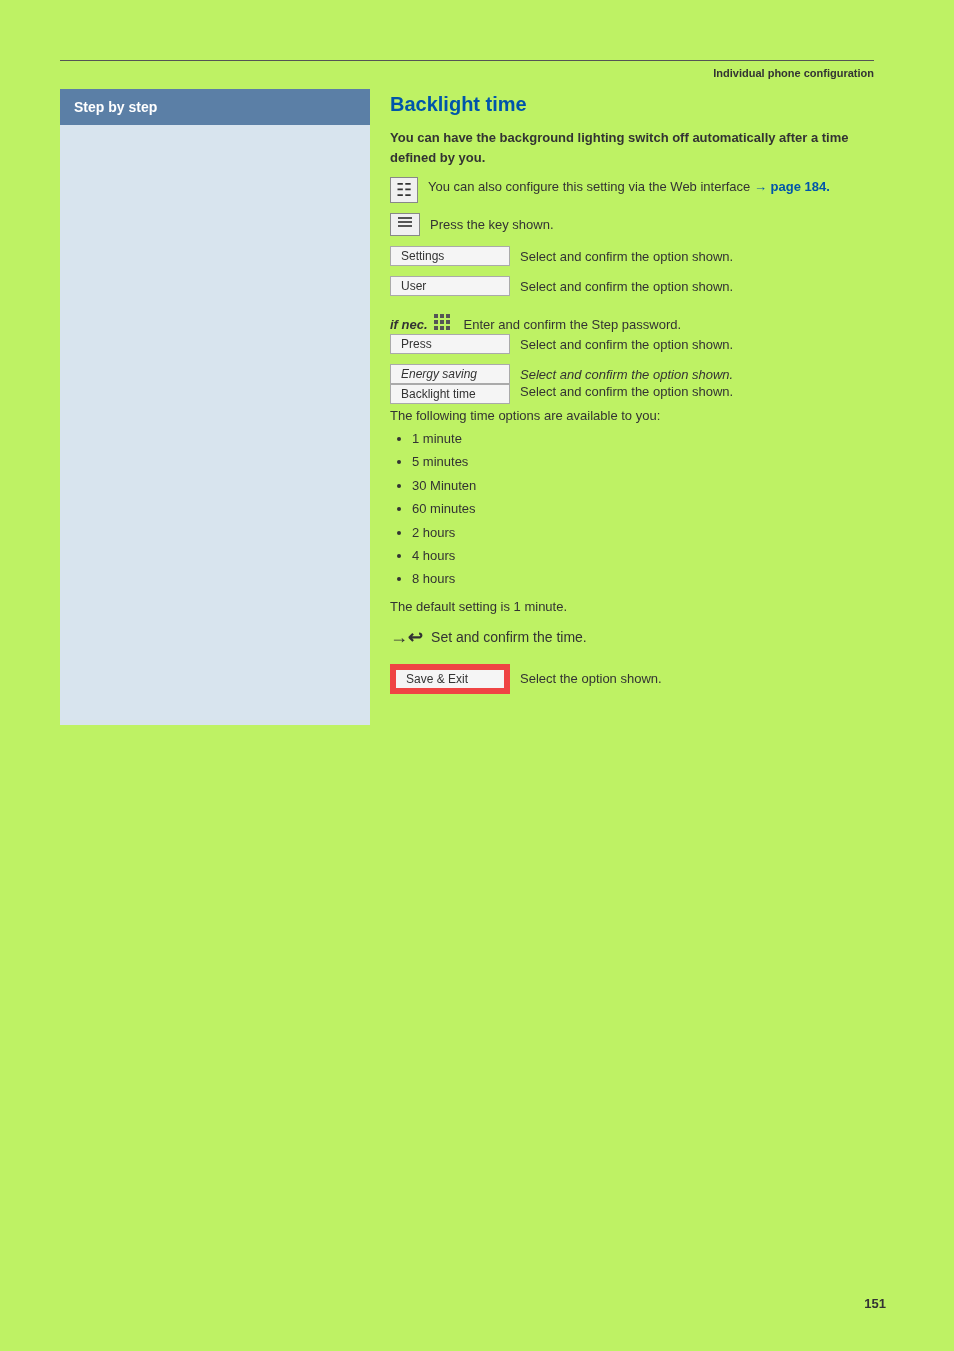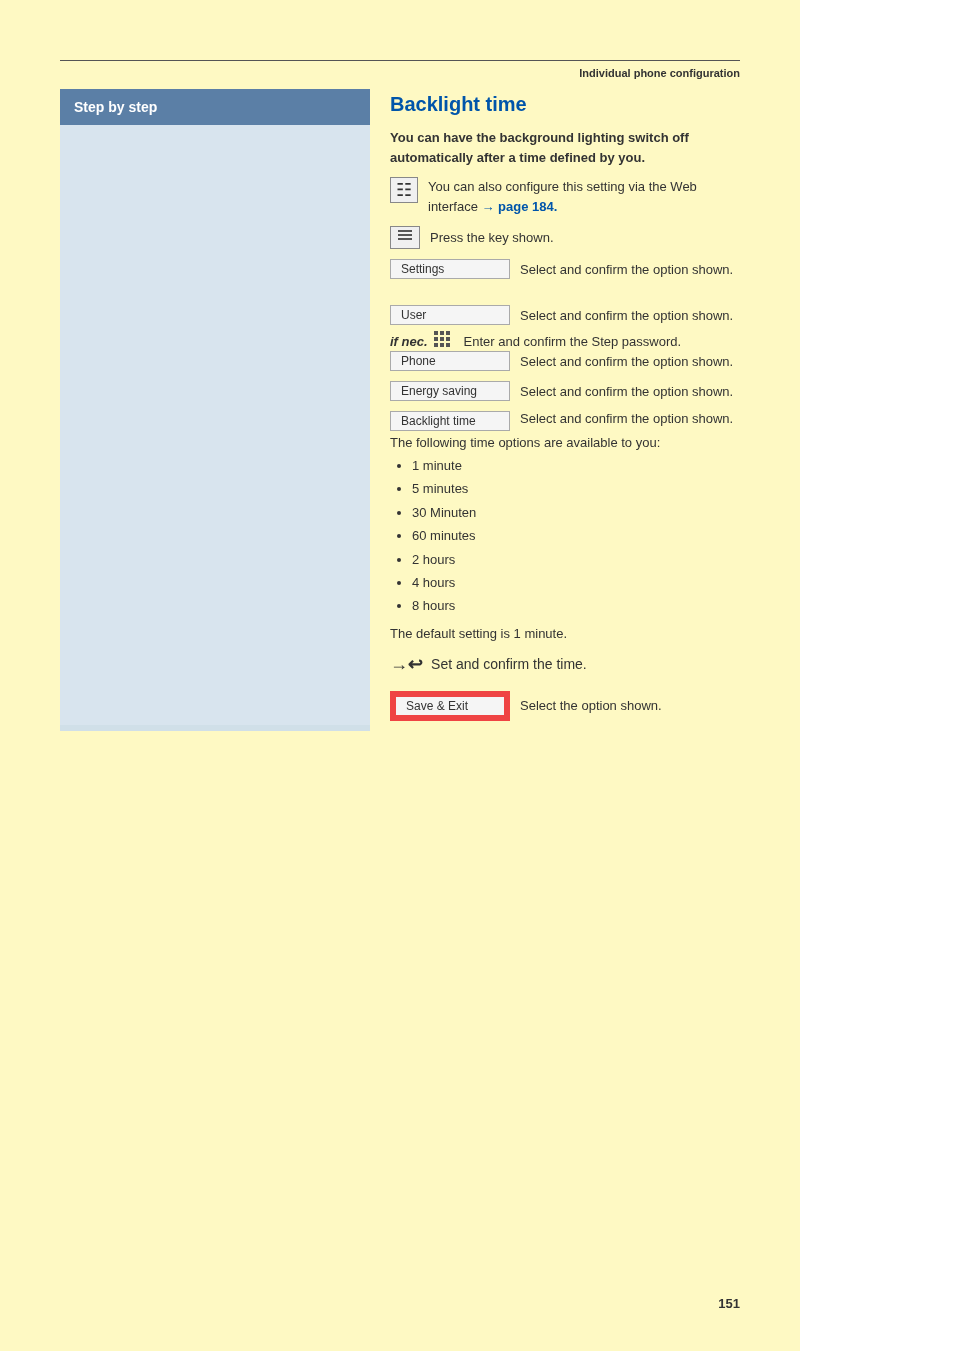--- a/index.html
+++ b/index.html
@@ -7,25 +7,25 @@
       font-family: Arial, Helvetica, sans-serif;
       font-size: 13px;
       background: #fff;
       color: #333;
       width: 954px;
       min-height: 1351px;
       position: relative;
     }
 
     .page-container {
-      width: 800px;
+      width: 954px;
       min-height: 1351px;
-      background: #fef9c3;
+      background: #bef264;
       position: relative;
-      padding: 60px 60px 60px 60px;
+      padding: 60px 80px 60px 60px;
     }
 
     .header-line {
       border-top: 1.5px solid #555;
       margin-bottom: 6px;
       margin-top: 0;
     }
 
     .page-header {
       text-align: right;
@@ -39,21 +39,21 @@
     .bullet-list {
       list-style: disc;
       padding-left: 20px;
       margin: 4px 0;
       line-height: 1.7;
     }
 
     .page-number {
       position: absolute;
       bottom: 40px;
-      right: 60px;
+      right: 68px;
       font-size: 13px;
       font-weight: bold;
       color: #333;
     }
 
     .web-note {
       display: flex;
       flex-direction: row;
       align-items: flex-start;
       margin-bottom: 8px;
@@ -132,26 +132,26 @@
             <svg width="16" height="14" viewBox="0 0 16 14">
               <rect x="1" y="1" width="14" height="2" fill="#555"></rect>
               <rect x="1" y="5" width="14" height="2" fill="#555"></rect>
               <rect x="1" y="9" width="14" height="2" fill="#555"></rect>
             </svg>
           </span>
         </span>
         <span style="font-size:13px; color:#333;">Press the key shown.</span>
       </div>
 
-      <div style="display:flex; align-items:center; margin-bottom:26px;">
+      <div style="display:flex; align-items:center; margin-bottom:10px;">
         <span style="border:1px solid #aaa; background:#f5f5f5; padding:2px 10px; font-size:12px; color:#333; margin-right:10px; display:inline-block; min-width:120px;">Settings</span>
         <span style="font-size:13px; color:#333;">Select and confirm the option shown.</span>
       </div>
 
-      <div style="display:flex; align-items:center; margin-bottom:6px;">
+      <div style="display:flex; align-items:center; margin-bottom:18px;">
         <span style="border:1px solid #aaa; background:#f5f5f5; padding:2px 10px; font-size:12px; color:#333; margin-right:10px; display:inline-block; min-width:120px;">User</span>
         <span style="font-size:13px; color:#333;">Select and confirm the option shown.</span>
       </div>
 
       <div style="display:flex; align-items:center; ">
         <span style="font-weight:bold; font-style:italic; font-size:13px; margin-right:6px;">if nec.</span>
         <span style="font-size:16px; margin-right:10px;">
           
           <svg width="20" height="16" viewBox="0 0 20 16">
             <rect x="0" y="0" width="4" height="4" fill="#555"></rect>
@@ -162,25 +162,25 @@
             <rect x="12" y="6" width="4" height="4" fill="#555"></rect>
             <rect x="0" y="12" width="4" height="4" fill="#555"></rect>
             <rect x="6" y="12" width="4" height="4" fill="#555"></rect>
             <rect x="12" y="12" width="4" height="4" fill="#555"></rect>
           </svg>
         </span>
         <span style="font-size:13px; color:#333;">Enter and confirm the Step password.</span>
       </div>
 
       <div style="display:flex; align-items:center; margin-bottom:10px;">
-        <span style="border:1px solid #aaa; background:#f5f5f5; padding:2px 10px; font-size:12px; color:#333; margin-right:10px; display:inline-block; min-width:120px;">Phone</span>
-        <span style="font-size:13px; color:#333;">Select and confirm the option shown.</span>
-      </div>
-
-      <div style="display:flex; align-items:center; margin-bottom:10px;">
+        <span style="border:1px solid #aaa; background:#f5f5f5; padding:2px 10px; font-size:12px; color:#333; margin-right:10px; display:inline-block; min-width:120px;">Press</span>
+        <span style="font-size:13px; color:#333;">Select and confirm the option shown.</span>
+      </div>
+
+      <div style="display:flex; align-items:center; font-style:italic;">
         <span style="border:1px solid #aaa; background:#f5f5f5; padding:2px 10px; font-size:12px; color:#333; margin-right:10px; display:inline-block; min-width:120px;">Energy saving</span>
         <span style="font-size:13px; color:#333;">Select and confirm the option shown.</span>
       </div>
 
       <div style="display:flex; align-items:flex-start; margin-bottom:4px;">
         <span style="border:1px solid #aaa; background:#f5f5f5; padding:2px 10px; font-size:12px; color:#333; margin-right:10px; display:inline-block; min-width:120px; white-space:nowrap;">Backlight time</span>
         <span style="font-size:13px; color:#333;">Select and confirm the option shown.</span>
       </div>
 
       <div style="margin-bottom:8px; margin-left:0;">

